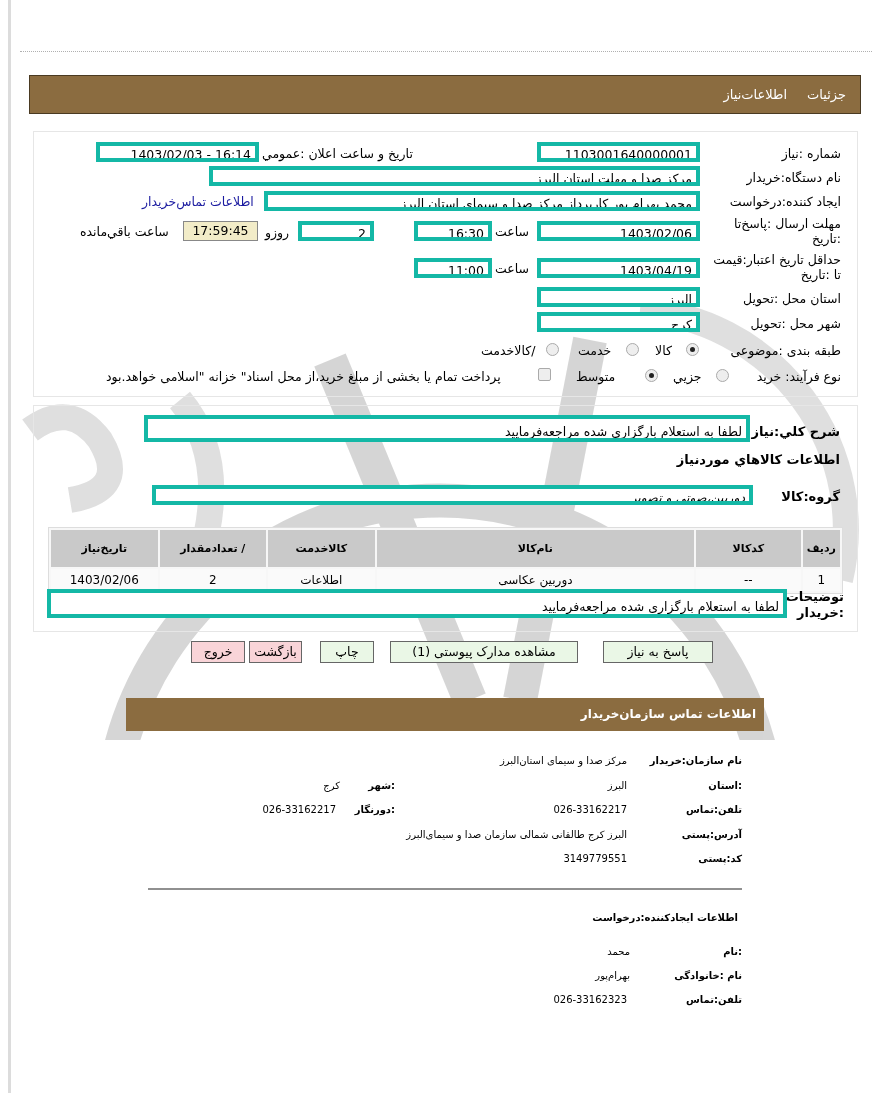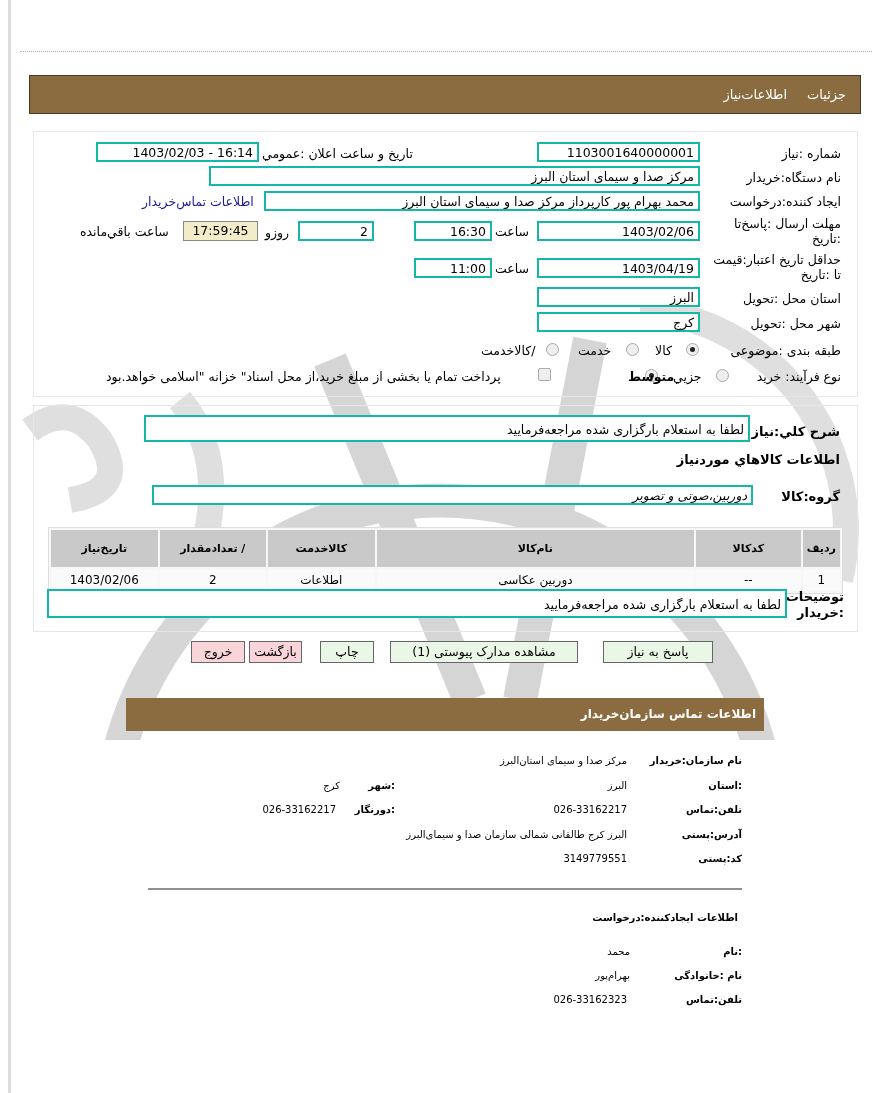--- a/index.html
+++ b/index.html
@@ -19,21 +19,21 @@
   .hdr-bar {
     position: absolute; left: 29px; top: 75px; width: 832px; height: 39px;
     background: #8b6c40; border: 1px solid #4a3a22;
     direction: rtl; color: #fff; font-size: 13px;
     display: flex; align-items: center; padding-right: 14px; gap: 20px;
   }
   .panel { position: absolute; border: 1px solid #e6e6e6; background: rgba(255,255,255,0.0); }
   .abs { position: absolute; white-space: nowrap; }
   .lbl { direction: rtl; font-size: 12.5px; }
   .box {
-    position: absolute; border: 2px solid #14b8a6; background: #fff;
+    position: absolute; border: 4px solid #14b8a6; background: #fff;
     font-size: 12.5px; direction: rtl; padding: 1px 4px; line-height: 16px; height: 20px;
     white-space: nowrap; overflow: hidden;
   }
   .box.ltr { direction: ltr; text-align: right; }
   .link { color: #1a1aa0; }
   .timer { background: #f2ecc8; border: 1px solid #888; text-align: center; direction: ltr; }
   .radio {
     position: absolute; width: 13px; height: 13px; border-radius: 50%;
     border: 1px solid #aaa; background: #eee;
   }
@@ -86,21 +86,21 @@
 
 <div class="panel" style="left:33px; top:131px; width:825px; height:266px;"></div>
 
 <span class="abs lbl" style="right:31px; top:146px;">شماره :نیاز</span>
 <div class="box ltr" style="left:537px; top:142px; width:163px;">1103001640000001</div>
 
 <span class="abs lbl" style="left:262px; top:146px;">تاریخ و ساعت اعلان :عمومي</span>
 <div class="box ltr" style="left:96px; top:142px; width:163px;">1403/02/03 - 16:14</div>
 
 <span class="abs lbl" style="right:31px; top:170px;">نام دستگاه:خریدار</span>
-<div class="box" style="left:209px; top:166px; width:491px;">مرکز صدا و سیمای استان البرز</div>
+<div class="box" style="left:209px; top:166px; width:491px;">مرکز صدا و مهلت استان البرز</div>
 
 <span class="abs lbl" style="right:31px; top:194px;">ایجاد کننده:درخواست</span>
 <div class="box" style="left:264px; top:191px; width:436px;">محمد بهرام پور کارپرداز مرکز صدا و سیمای استان البرز</div>
 <span class="abs lbl link" style="left:142px; top:194px;">اطلاعات تماس‌خریدار</span>
 
 <span class="abs lbl" style="right:31px; top:216px; width:130px; white-space:normal; line-height:15px;">مهلت ارسال :پاسخ‌تا :تاریخ</span>
 <div class="box ltr" style="left:537px; top:221px; width:163px;">1403/02/06</div>
 <span class="abs lbl" style="left:495px; top:224px;">ساعت</span>
 <div class="box ltr" style="left:414px; top:221px; width:78px;">16:30</div>
 <div class="box ltr" style="left:298px; top:221px; width:76px;">2</div>
@@ -124,21 +124,21 @@
 <span class="abs lbl" style="left:655px; top:343px;">کالا</span>
 <span class="radio" style="left:626px; top:343px;"></span>
 <span class="abs lbl" style="left:578px; top:343px;">خدمت</span>
 <span class="radio" style="left:546px; top:343px;"></span>
 <span class="abs lbl" style="left:481px; top:343px;">/کالاخدمت</span>
 
 <span class="abs lbl" style="right:31px; top:369px;">نوع فرآیند: خرید</span>
 <span class="radio" style="left:716px; top:369px;"></span>
 <span class="abs lbl" style="left:673px; top:369px;">جزيي</span>
 <span class="radio on" style="left:645px; top:369px;"></span>
-<span class="abs lbl" style="left:628px; top:369px;font-weight:bold;">متوسط</span>
+<span class="abs lbl" style="left:576px; top:369px;">متوسط</span>
 <span class="chk" style="left:538px; top:368px;"></span>
 <span class="abs lbl" style="left:106px; top:369px;">پرداخت تمام یا بخشی از مبلغ خرید،از محل اسناد" خزانه "اسلامی خواهد.بود</span>
 
 <div class="panel" style="left:33px; top:405px; width:825px; height:227px;"></div>
 
 <span class="abs lbl bold" style="right:32px; top:424px; font-size:13px;">شرح کلي:نیاز</span>
 <div class="box" style="left:144px; top:415px; width:606px; height:27px; line-height:23px;">لطفا به استعلام بارگزاری شده مراجعه‌فرمایید</div>
 
 <span class="abs lbl bold" style="right:32px; top:452px; font-size:13px;">اطلاعات کالاهاي موردنیاز</span>
 

